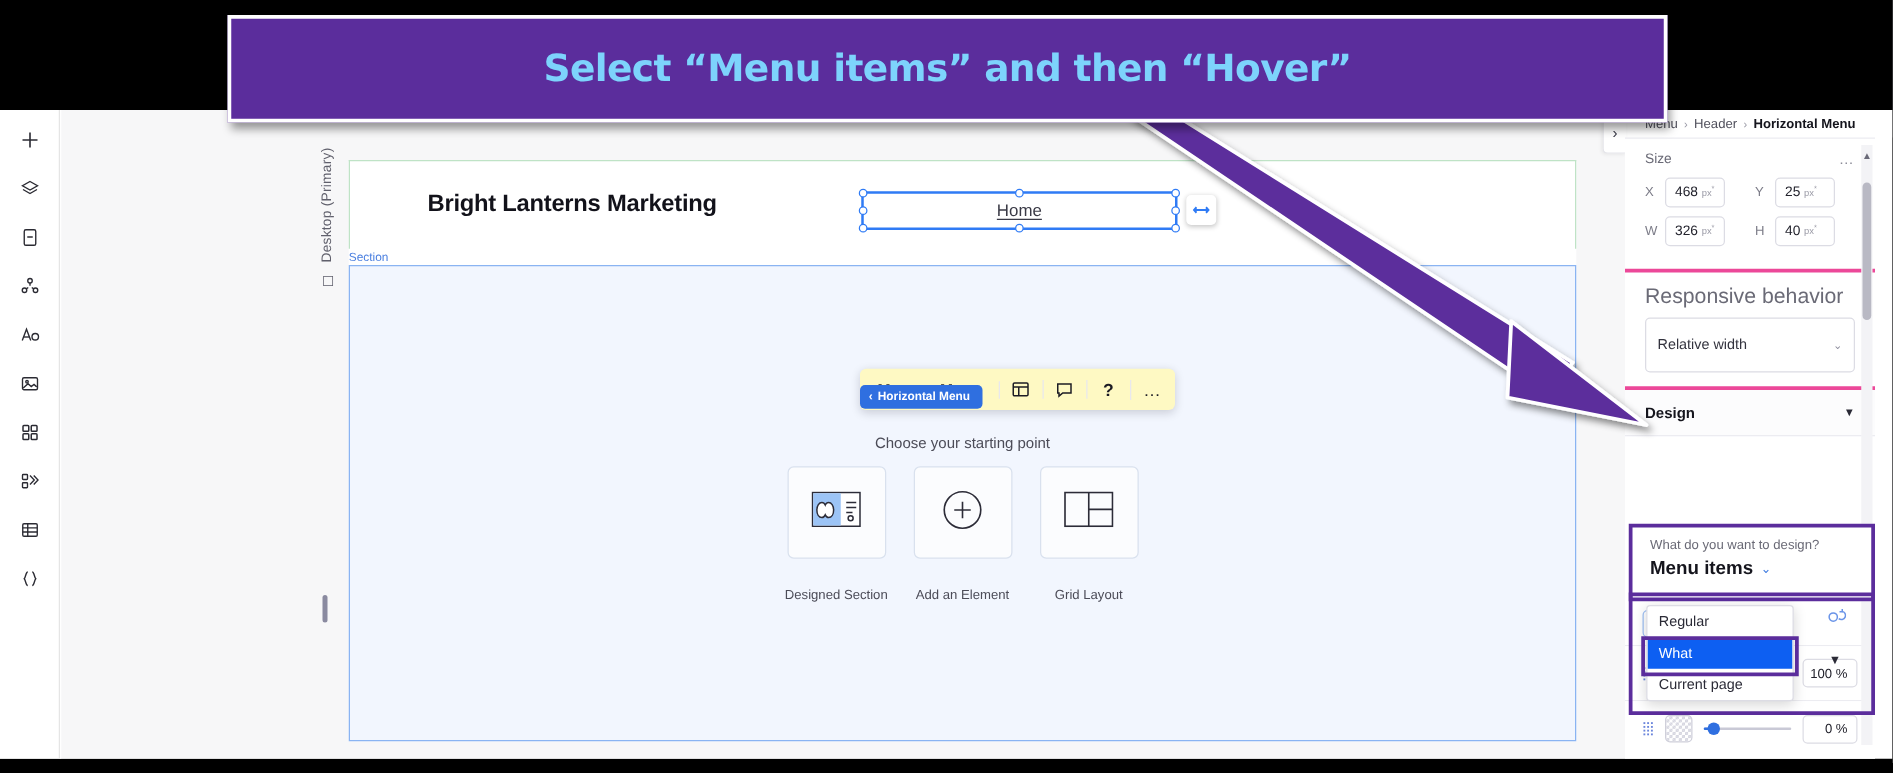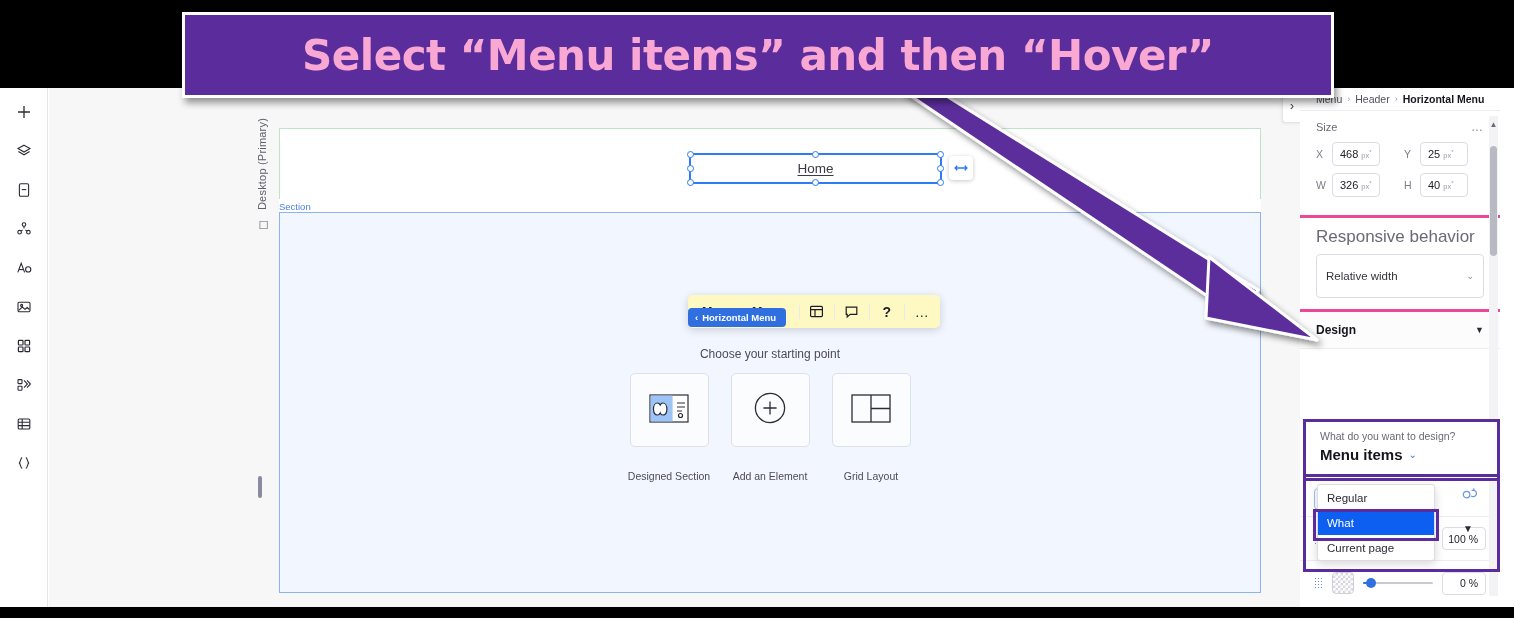--- a/index.html
+++ b/index.html
@@ -382,21 +382,21 @@
   .banner {
     position:absolute; left:182px; top:12px;
     width:1152px; height:86px;
     background:#5b2d9c;
     border:3px solid #ffffff;
     box-shadow:3px 5px 7px rgba(0,0,0,.40);
     display:flex; align-items:center; justify-content:center;
     z-index:40;
   }
   .banner-text {
-    color:#f9a8d4; font-size:42px; font-weight:700;
+    color:#7dd3fc; font-size:30px; font-weight:700;
     letter-spacing:-0.5px;
     white-space:nowrap;
     font-family:"DejaVu Sans", sans-serif;
   }
 
   
   .arrow-svg { position:absolute; left:0; top:0; width:1514px; height:618px; z-index:35; pointer-events:none; }
 </style>
 </head>
 <body>
@@ -481,20 +481,21 @@
       <div class="device-label">
         <span class="txt">Desktop (Primary)</span>
         <span class="mon">☐</span>
       </div>
       <div class="ruler-tick"></div>
 
       <div class="page">
 
         <div class="header-band"></div>
 
+        <div class="site-title">Bright Lanterns Marketing</div>
 
         <div class="sel-box">
           <div class="menu-link">Home</div>
           <span class="handle h-tl"></span>
           <span class="handle h-tc"></span>
           <span class="handle h-tr"></span>
           <span class="handle h-ml"></span>
           <span class="handle h-mr"></span>
           <span class="handle h-bl"></span>
           <span class="handle h-bc"></span>

